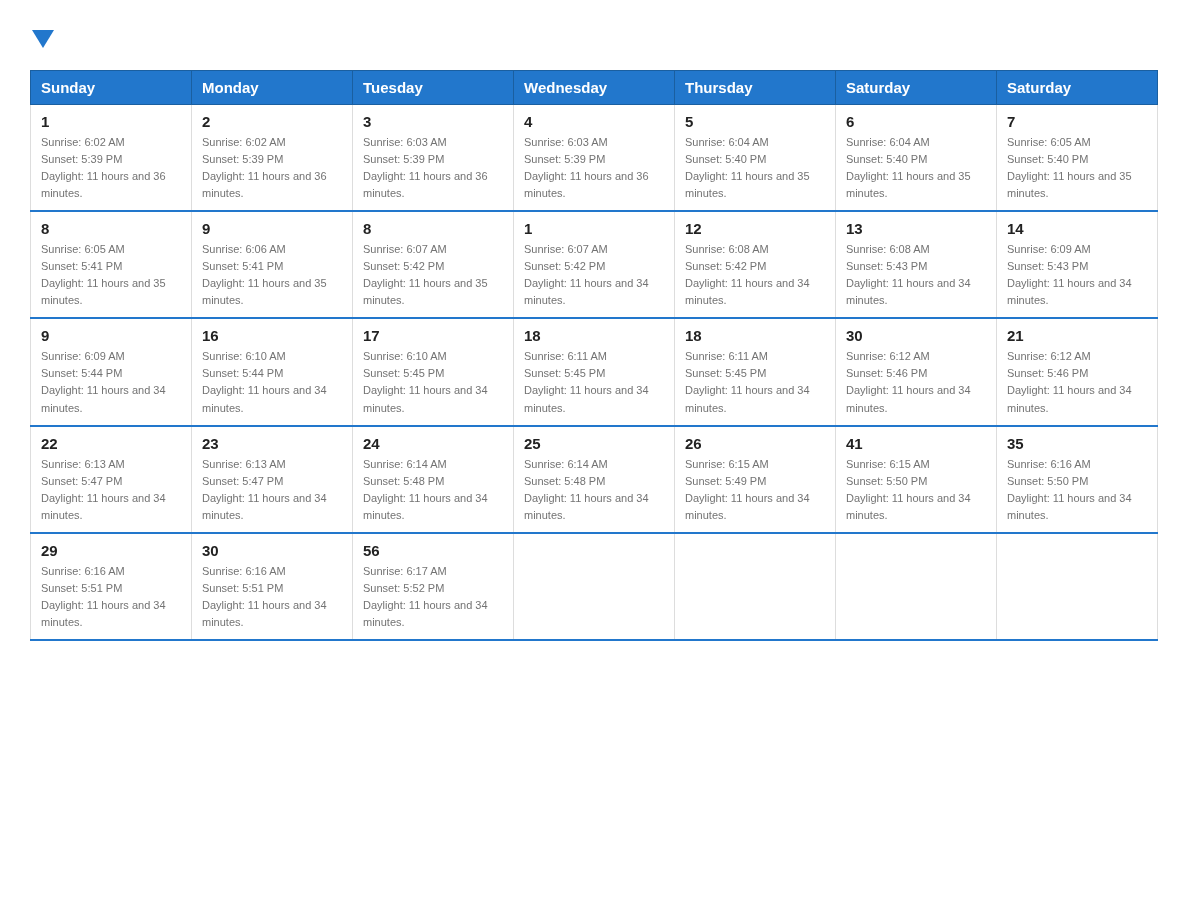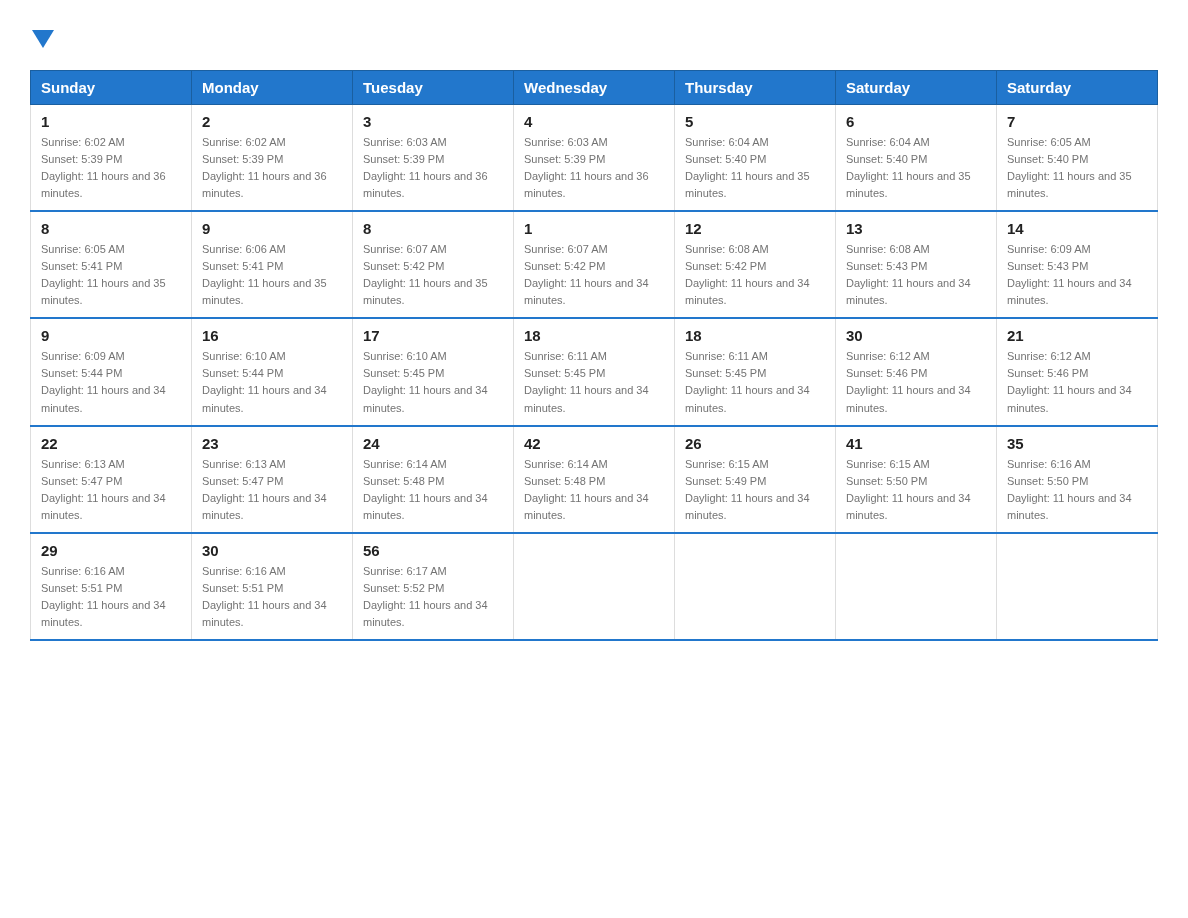--- a/index.html
+++ b/index.html
@@ -320,21 +320,21 @@
       </td>
         <td>
         <span class="day-number">24</span>
         <div class="day-info">
           Sunrise: 6:14 AM<br>
           Sunset: 5:48 PM<br>
           Daylight: 11 hours and 34 minutes.
         </div>
       </td>
         <td>
-        <span class="day-number">42</span>
+        <span class="day-number">25</span>
         <div class="day-info">
           Sunrise: 6:14 AM<br>
           Sunset: 5:48 PM<br>
           Daylight: 11 hours and 34 minutes.
         </div>
       </td>
         <td>
         <span class="day-number">26</span>
         <div class="day-info">
           Sunrise: 6:15 AM<br>

